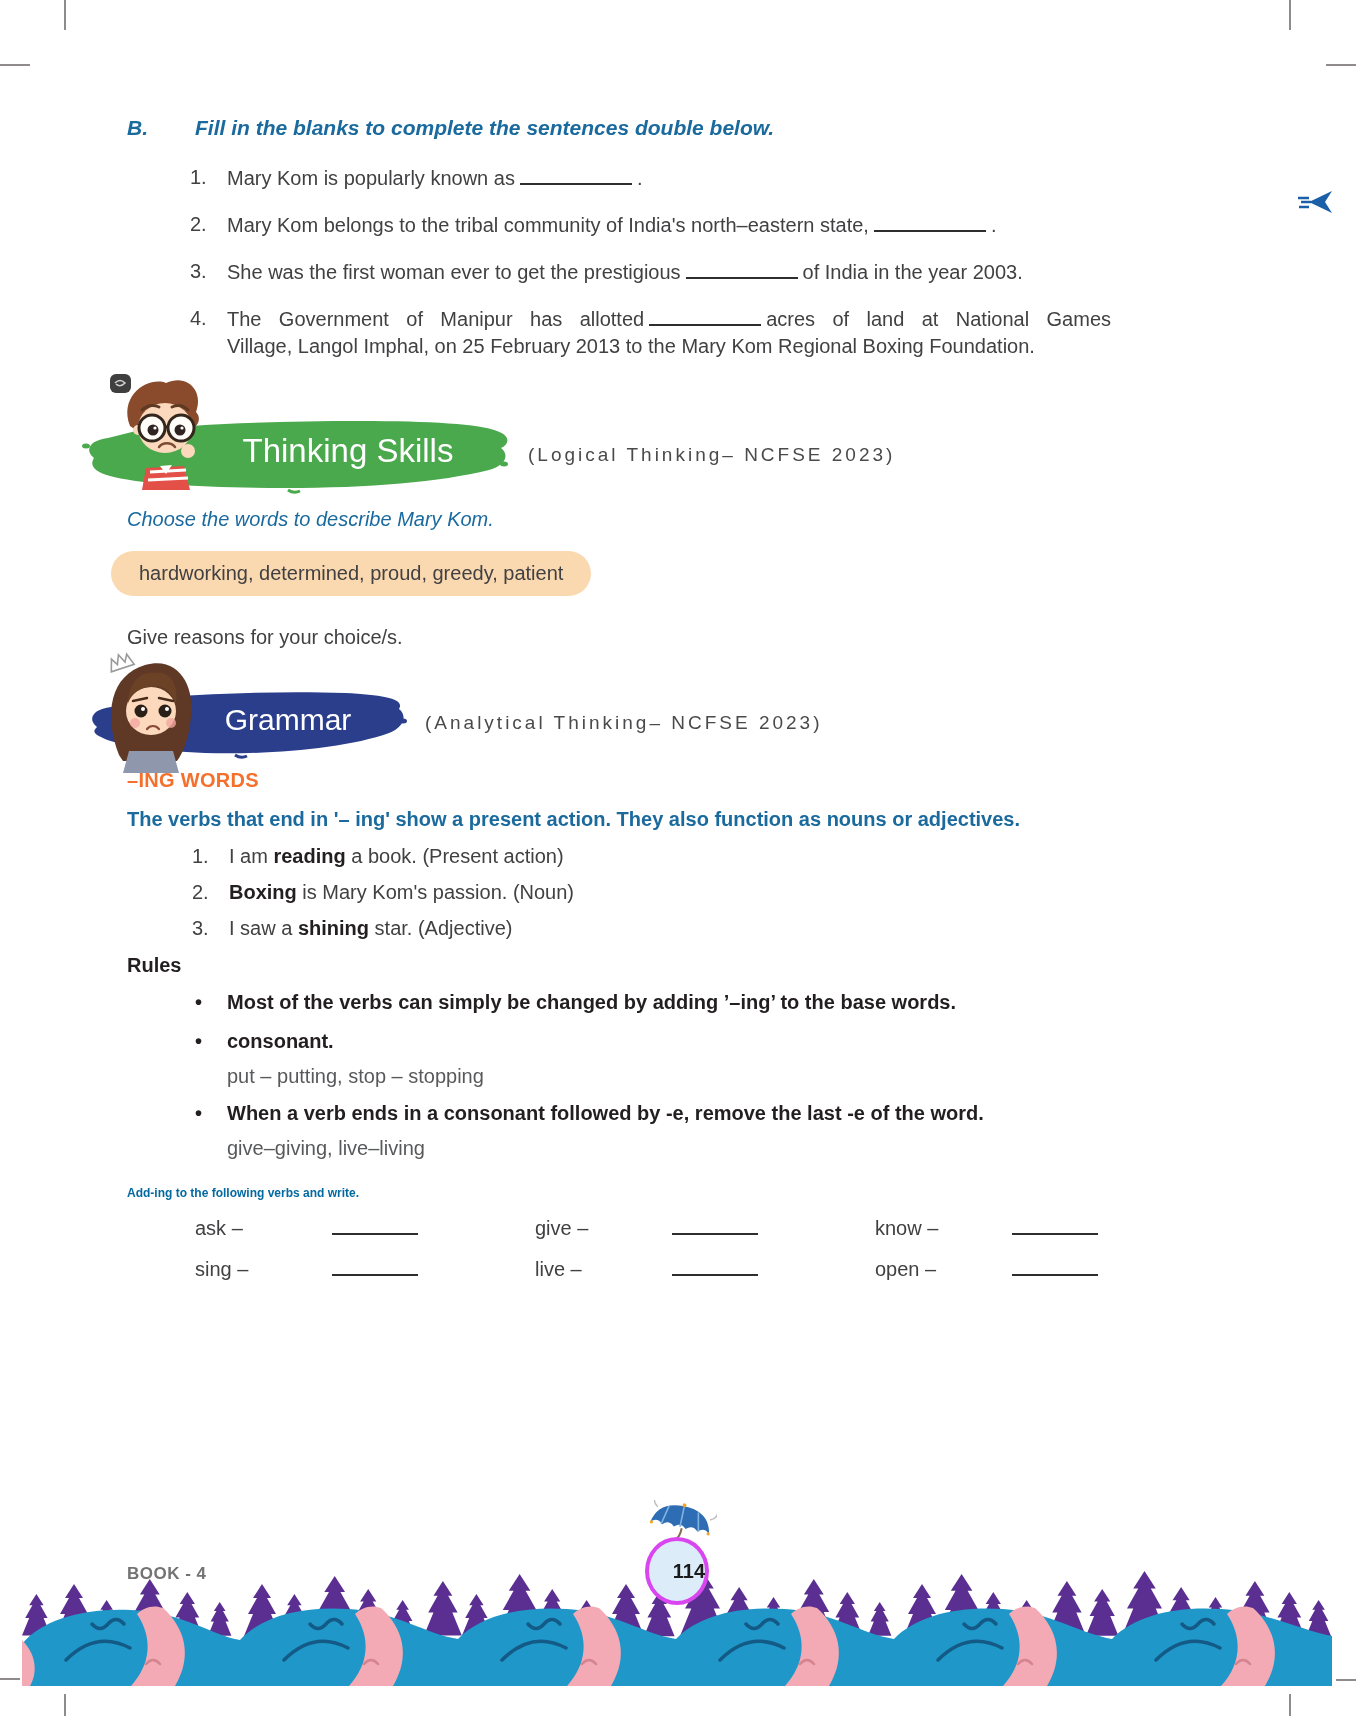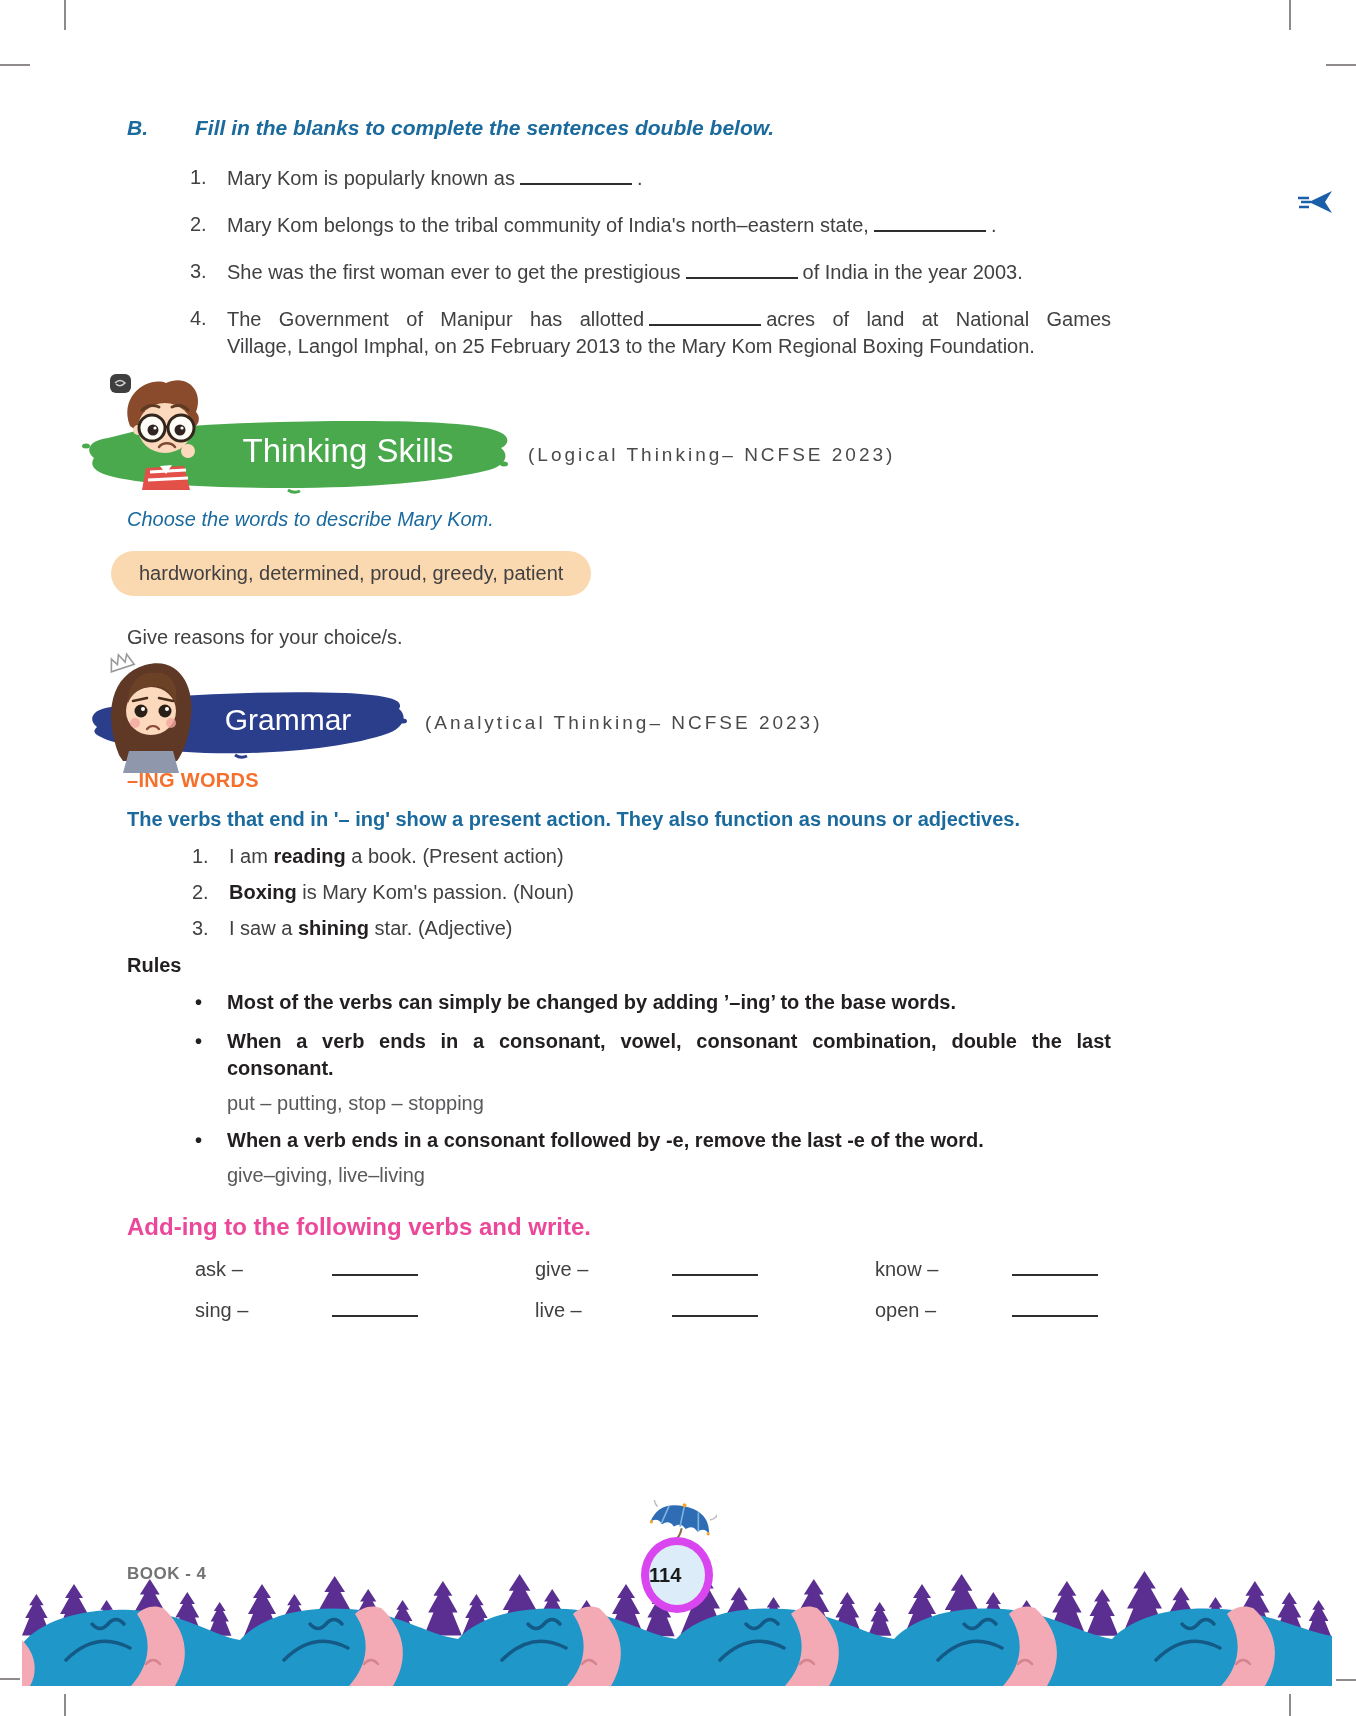--- a/index.html
+++ b/index.html
@@ -42,33 +42,33 @@
   .blue-intro{margin-top:14px;color:#1a6a9e;font-weight:bold;font-size:20px;line-height:27px;}
   .sub-head{margin-top:20px;color:#231f20;font-weight:bold;font-size:20px;}
   .examples{margin-top:10px;}
   .ex-row{display:flex;font-size:20px;line-height:27px;margin-bottom:9px;color:#414042;}
   .ex-row .n{flex:0 0 37px;margin-left:65px;}
   .ex-row b{color:#231f20;}
   .rule-bold{display:flex;margin-top:12px;font-size:20px;line-height:27px;font-weight:bold;color:#231f20;}
   .rule-bold .bullet{flex:0 0 32px;margin-left:68px;}
   .rule-bold .rt{flex:1;max-width:884px;}
   .rule-ex{margin-left:100px;margin-top:10px;font-size:20px;color:#58595b;}
-  .exercise-head{margin-top:26px;color:#ec4899;font-weight:bold;font-size:24px;}
+  .exercise-head{margin-top:26px;color:#0369a1;font-weight:bold;font-size:12px;}
   .verb-grid{margin:14px 0 0 68px;display:grid;grid-template-columns:340px 340px 340px;row-gap:15px;}
   .verb-cell{font-size:20px;color:#414042;}
   .verb-cell .vl{display:inline-block;width:132px;}
   
   .footer{position:absolute;left:22px;right:24px;bottom:30px;height:150px;}
   .border-svg{position:absolute;left:0;top:0;z-index:1;}
   .book-label{position:absolute;left:105px;top:28px;z-index:2;font-weight:bold;font-size:17px;
               color:#737373;letter-spacing:0.5px;}
   .badge-wrap{position:absolute;left:612px;top:-36px;width:86px;z-index:3;text-align:center;}
   .umb{position:relative;z-index:2;margin-bottom:-15px;margin-left:10px;}
   .badge-circle{position:relative;z-index:3;width:56px;height:60px;margin:0 auto;background:#dcedf9;
-                border:8px solid #d946ef;border-radius:50%;display:flex;align-items:center;justify-content:flex-start;
+                border:4px solid #d946ef;border-radius:50%;display:flex;align-items:center;justify-content:flex-end;
                 font-weight:bold;font-size:20px;color:#1b1b1b;}
   .plane{position:absolute;left:1298px;top:190px;}
 </style>
 </head>
 <body>
 
 <div class="page">
 
   <div class="crop" style="left:64px;top:0;width:2px;height:30px;"></div>
   <div class="crop" style="left:0;top:64px;width:30px;height:2px;"></div>
@@ -214,21 +214,21 @@
     <p class="sub-head" style="margin-top:12px;">Rules</p>
 
     <div>
       <div class="rule-bold">
         <span class="bullet">•</span>
         <span class="rt">Most of the verbs can simply be changed by adding ’–ing’ to the base words.</span>
       </div>
 
       <div class="rule-bold">
         <span class="bullet">•</span>
-        <span class="rt"><span class="just-last">When a verb ends in a consonant, vowel, consonant combination, double the last</span><span>consonant.</span></span>
+        <span class="rt"><span>consonant.</span></span>
       </div>
       <p class="rule-ex">put – putting, stop – stopping</p>
 
       <div class="rule-bold">
         <span class="bullet">•</span>
         <span class="rt">When a verb ends in a consonant followed by -e, remove the last -e of the word.</span>
       </div>
       <p class="rule-ex">give–giving, live–living</p>
     </div>
 

